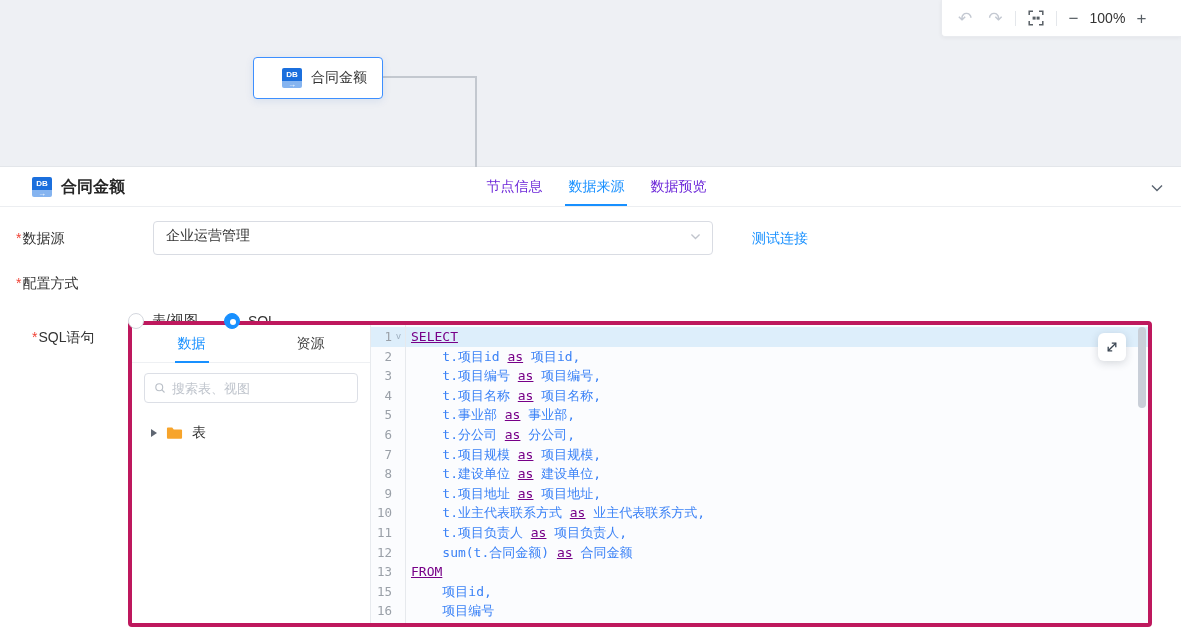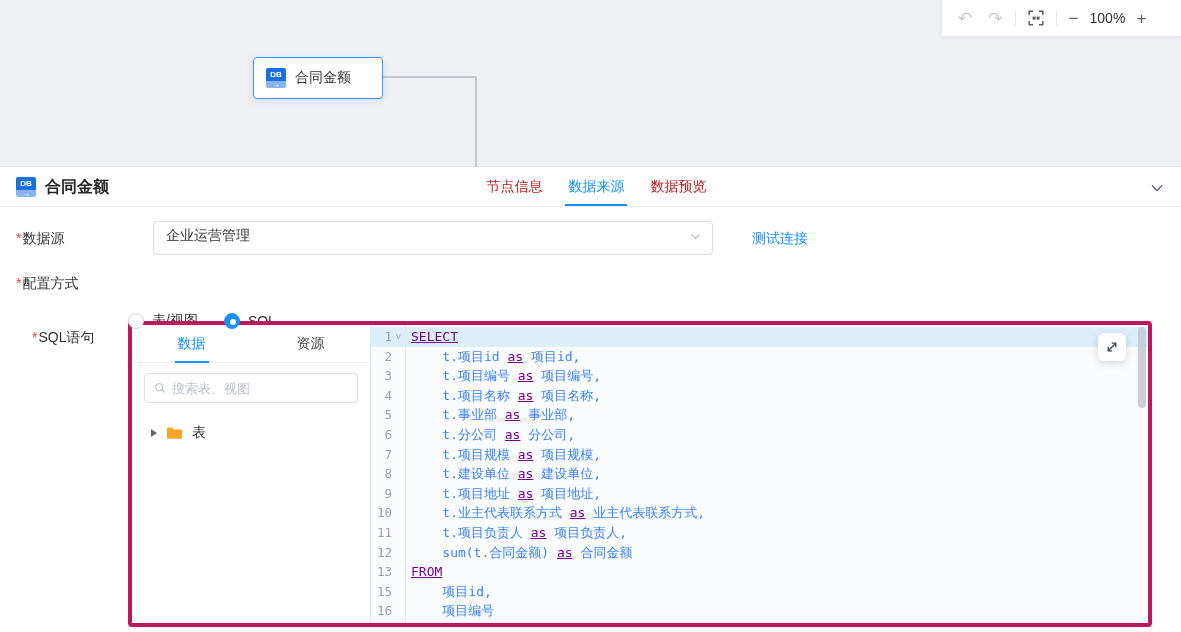--- a/index.html
+++ b/index.html
@@ -12,21 +12,21 @@
   
   .canvas { position:absolute; top:0; left:0; right:0; height:167px;
     background:#eef0f4; border-bottom:1px solid #e3e6ea; }
   .conn-h { position:absolute; left:383px; top:76px; width:94px; height:2px; background:#c3c8cf; }
   .conn-v { position:absolute; left:475px; top:76px; width:2px; height:91px; background:#c3c8cf; }
   .flow-node { position:absolute; left:253px; top:57px; width:130px; height:42px;
     background:#fff; border:1px solid #3d8fff; border-radius:4px;
     display:flex; align-items:center; gap:9px; padding-left:12px;
     box-shadow:0 2px 8px rgba(20,80,180,.10); cursor:pointer; }
   .db-icon { width:20px; height:20px; display:flex; flex-direction:column;
-    border-radius:2px; overflow:hidden; flex:none; }
+    border-radius:2px; overflow:hidden; flex:none;margin-left:16px; }
   .db-icon .db-top { flex:1; background:#1b6fdd; color:#fff; font-size:8px; font-weight:bold;
     display:flex; align-items:center; justify-content:center; letter-spacing:0; }
   .db-icon .db-bot { height:7px; background:#85b4f0; color:#fff; font-size:8px;
     display:flex; align-items:center; justify-content:center; line-height:7px; }
   .flow-node .node-label { font-size:14px; color:#333; }
 
   
   .toolbar { position:absolute; top:0; right:0; width:240px; height:37px;
     background:#fff; border:1px solid #e9ebef; border-top:none; border-right:none;
     border-radius:0 0 0 4px; box-shadow:0 1px 4px rgba(0,0,0,.05);
@@ -38,21 +38,21 @@
   .tb-zoomtext { font-size:14px; color:#333; margin:0 10px; min-width:38px; text-align:center; }
   .tb-pm { font-size:17px; color:#596066; line-height:1; }
 
   
   .panel { position:absolute; top:168px; left:0; right:0; bottom:0; background:#fff; }
   .panel-header { height:39px; border-bottom:1px solid #eceef1; position:relative;
     display:flex; align-items:center; padding:0 16px; }
   .panel-title { font-size:16px; font-weight:bold; color:#262626; margin-left:9px; }
   .panel-tabs { position:absolute; left:50.5%; transform:translateX(-50%); top:0; height:100%;
     display:flex; gap:26px; }
-  .ptab { font-size:14px; color:#b91c1c; display:flex; align-items:center; height:100%;
+  .ptab { font-size:14px; color:#6d28d9; display:flex; align-items:center; height:100%;
     position:relative; cursor:pointer; }
   .ptab.active { color:#1890ff; }
   .ptab.active::after { content:""; position:absolute; bottom:0; left:-3px; right:-3px;
     height:2px; background:#1890ff; }
   .panel-chevron { position:absolute; right:16px; top:12px; cursor:pointer; }
 
   
   .form { padding-top:14px; }
   .form-row { display:flex; }
   .row-ds { margin-bottom:18px;gap:25px; }

